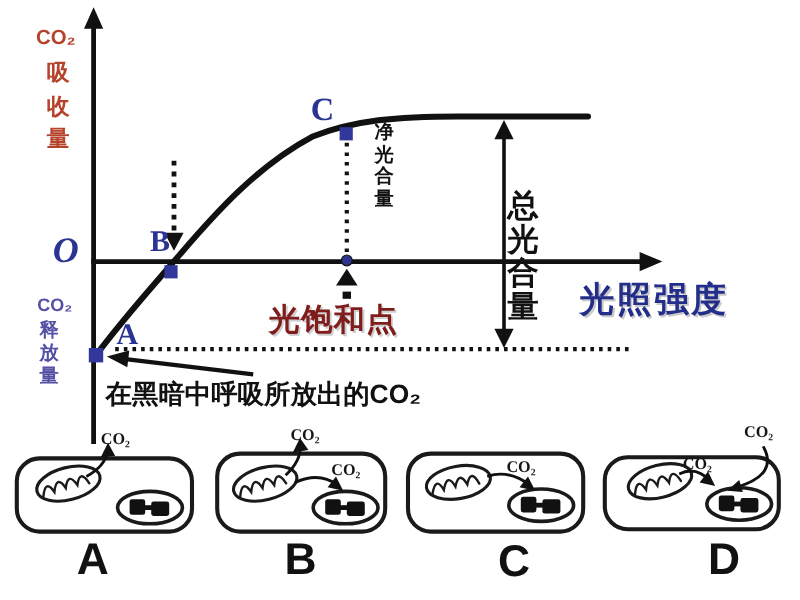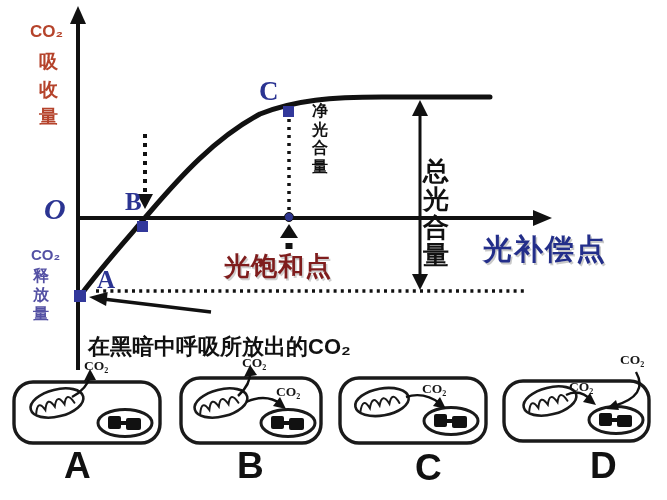--- a/index.html
+++ b/index.html
@@ -144,30 +144,30 @@
 
   <div class="abs bright-red" style="left:224px;top:249px;font-size:26px;letter-spacing:1px;">光饱和点</div>
 
   <div class="abs blk vstack" style="left:423px;top:157px;font-size:26px;line-height:28px;">
     <div>总</div>
     <div>光</div>
     <div>合</div>
     <div>量</div>
   </div>
 
-  <div class="abs" style="left:483px;top:230px;font-size:29px;font-weight:bold;color:#232e8a;letter-spacing:2px;text-shadow:1.5px 1.5px 0 #c9c9c9;">光补偿点</div>
+  <div class="abs" style="left:483px;top:230px;font-size:29px;font-weight:bold;color:#232e8a;letter-spacing:2px;text-shadow:1.5px 1.5px 0 #c9c9c9;">光照强度</div>
 
   <div class="abs purp-lab" style="left:31px;top:246px;font-size:15px;">CO₂</div>
   <div class="abs purp-lab vstack" style="left:33px;top:266px;font-size:16px;line-height:19px;">
     <div>释</div>
     <div>放</div>
     <div>量</div>
   </div>
 
-  <div class="abs blk" style="left:88px;top:314px;font-size:22px;margin-top:18px;">在黑暗中呼吸所放出的CO₂</div>
+  <div class="abs blk" style="left:88px;top:314px;font-size:22px;">在黑暗中呼吸所放出的CO₂</div>
 
   <div class="abs cellco2" style="left:84px;top:358px;">CO₂</div>
   <div class="abs cell-letter" style="left:64px;top:445px;">A</div>
 
   <div class="abs cellco2" style="left:242px;top:355px;">CO₂</div>
   <div class="abs cellco2" style="left:276px;top:384px;">CO₂</div>
   <div class="abs cell-letter" style="left:237px;top:445px;">B</div>
 
   <div class="abs cellco2" style="left:422px;top:381px;">CO₂</div>
   <div class="abs cell-letter" style="left:415px;top:447px;">C</div>

